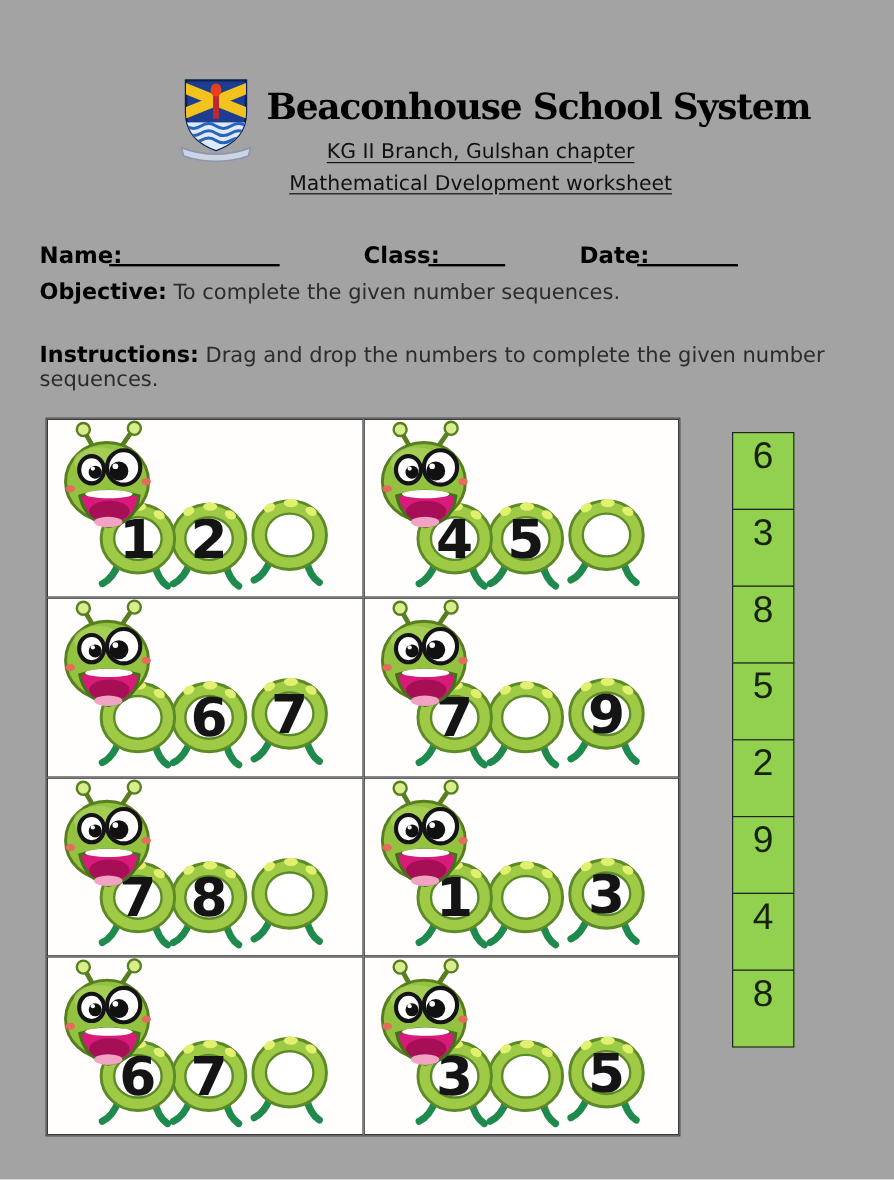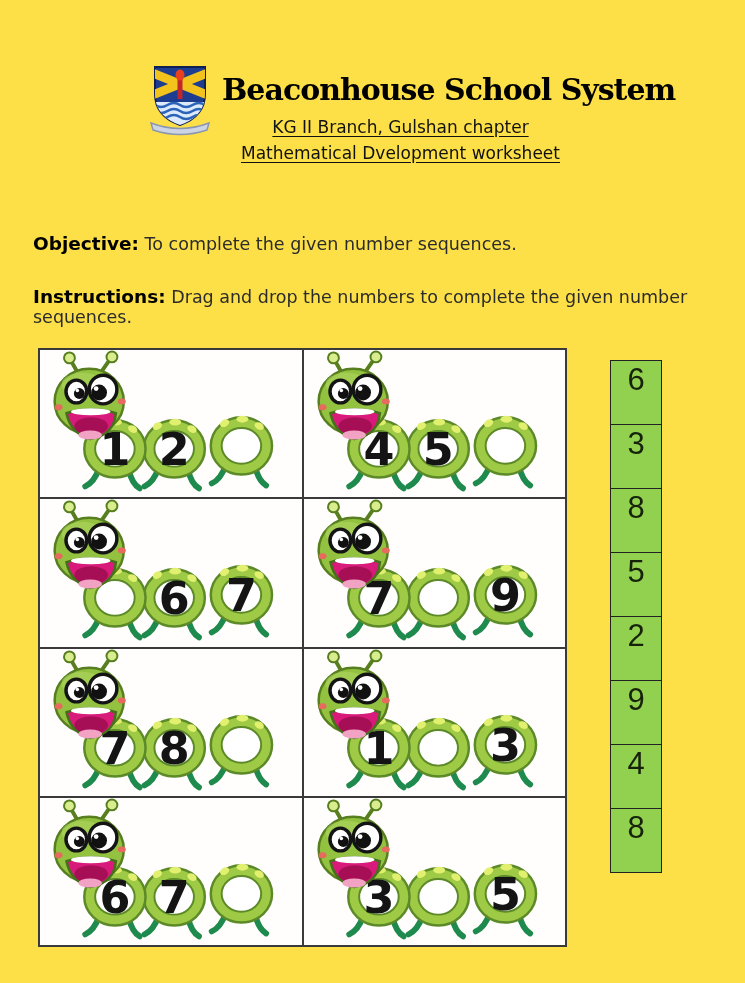--- a/index.html
+++ b/index.html
@@ -1,16 +1,16 @@
 <!DOCTYPE html>
 <html><head>
 <meta charset="utf-8">
 <style>
   html,body{margin:0;padding:0;background:#ffffff;}
-  .page{position:relative;width:745px;height:983px;background:#fde047;overflow:hidden;
+  .page{position:relative;width:745px;height:983px;background:#a3a3a3;overflow:hidden;
         font-family:"DejaVu Sans",sans-serif;color:#1a1a1a;}
 
   
   .crest{position:absolute;left:147px;top:64px;width:66px;height:72px;}
   .school-name{position:absolute;left:222px;top:72px;margin:0;width:430px;
                font-family:"DejaVu Serif",serif;font-weight:bold;font-size:30px;
                letter-spacing:-1px;color:#000;white-space:nowrap;}
   .sub{position:absolute;left:0;right:0;text-align:center;transform:translateX(28px);
        font-size:17px;color:#111;text-decoration:underline;text-underline-offset:3px;}
   .sub1{top:117px;}
@@ -72,20 +72,28 @@
       <path d="M7 47 q6 4 12.5 0 t12.5 0 t12.5 0 t12.5 0" stroke="#2a63b8" stroke-width="2.5" fill="none"></path>
       <path d="M7 53 q6 4 12.5 0 t12.5 0 t12.5 0 t12.5 0" stroke="#2a63b8" stroke-width="2.5" fill="none"></path>
     </g>
     <path d="M3 59 q29 11 58 0 l-2 7 q-27 9 -54 0 Z" fill="#cdd5e4" stroke="#8b97b0" stroke-width="1.5"></path>
   </svg>
 
   <h1 class="school-name">Beaconhouse School System</h1>
   <div class="sub sub1">KG II Branch, Gulshan chapter</div>
   <div class="sub sub2">Mathematical Dvelopment worksheet</div>
 
+  <div class="fields">
+    <span class="lbl name-label">Name:</span>
+    <span class="blank name-line"></span>
+    <span class="lbl class-label">Class:</span>
+    <span class="blank class-line"></span>
+    <span class="lbl date-label">Date:</span>
+    <span class="blank date-line"></span>
+  </div>
 
   <p class="line-text instructions"><b>Instructions:</b><span> Drag and drop the numbers to complete the given number sequences.</span></p>
 
   <p class="line-text objective"><b>Objective:</b><span> To complete the given number sequences.</span></p>
 
   <div class="grid">
   <div class="cell">
     <svg viewBox="0 0 263 149" preserveAspectRatio="xMidYMid meet">
 
       <g stroke="#1f8a4d" stroke-width="6" stroke-linecap="round" fill="none">

